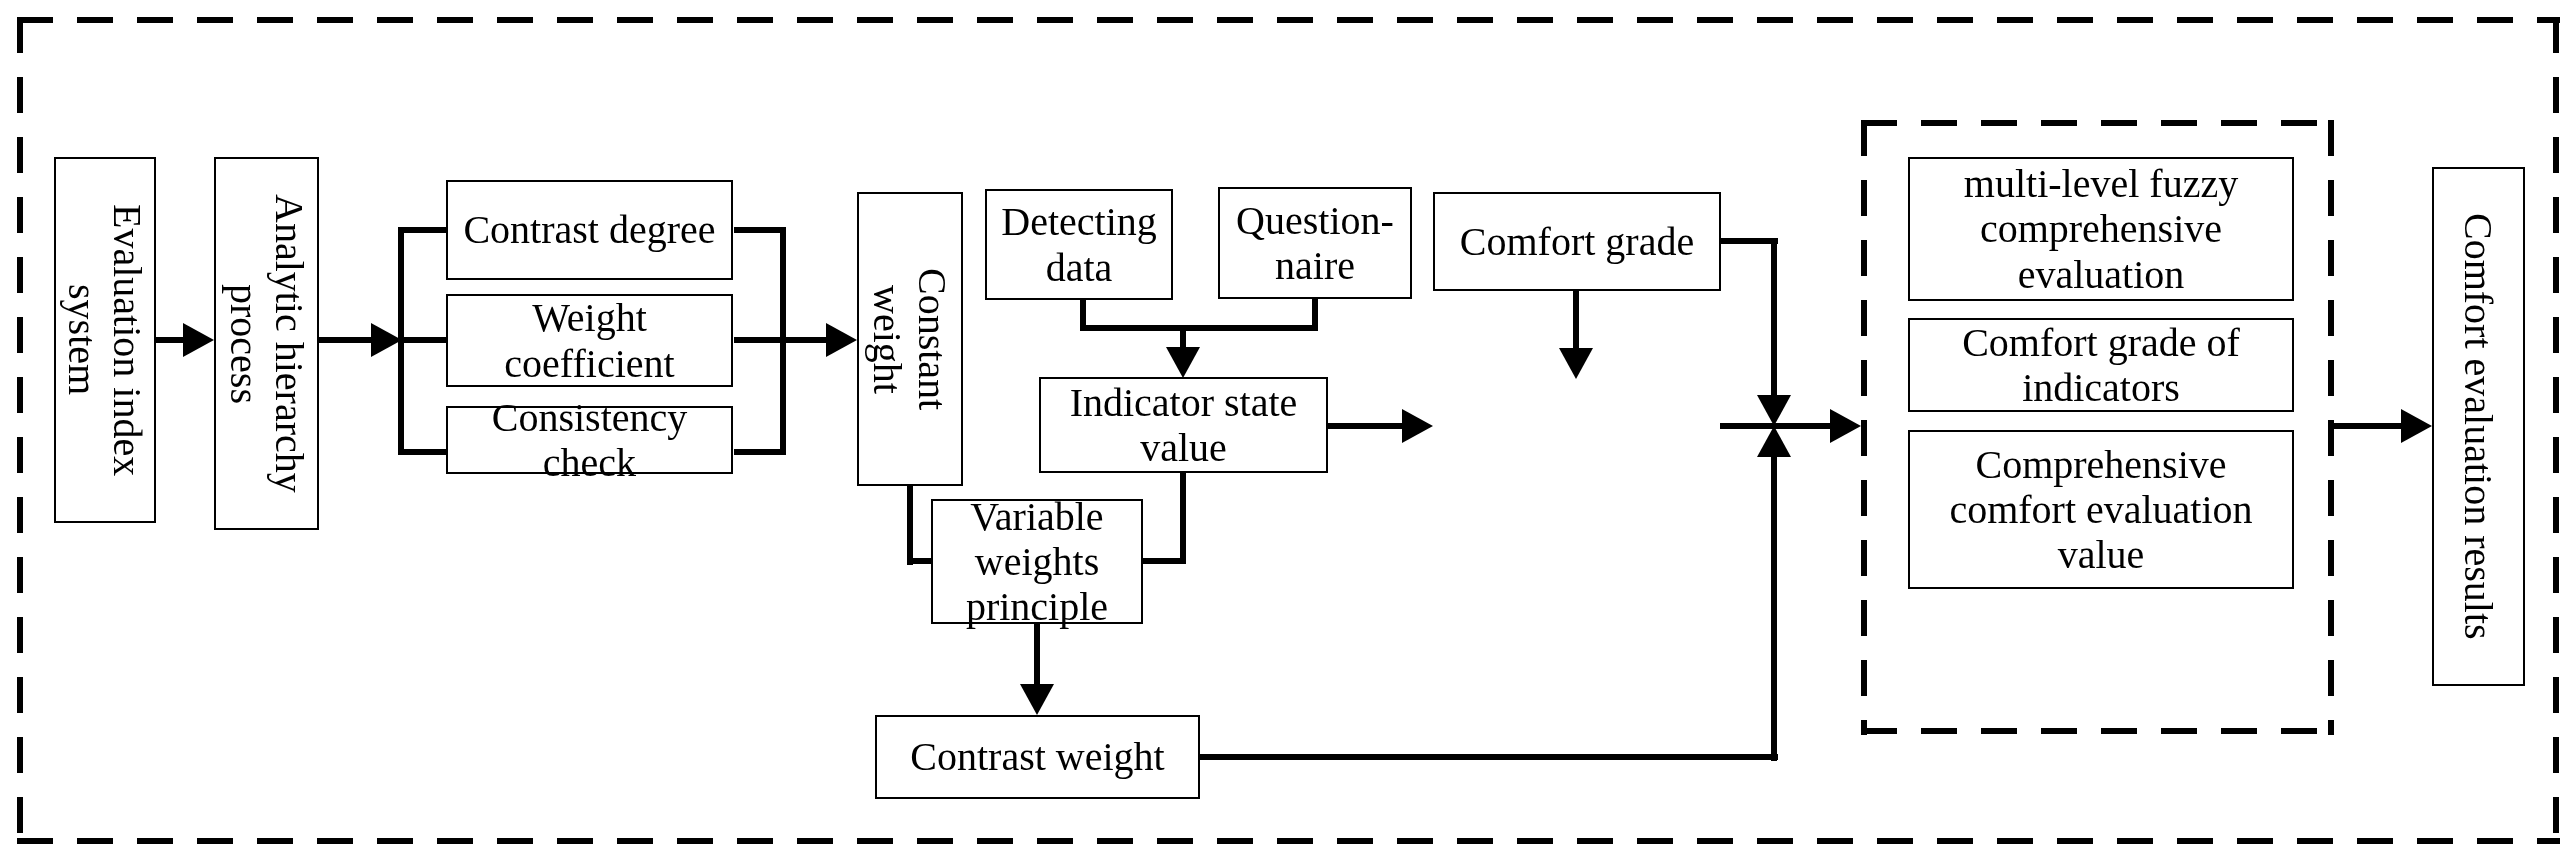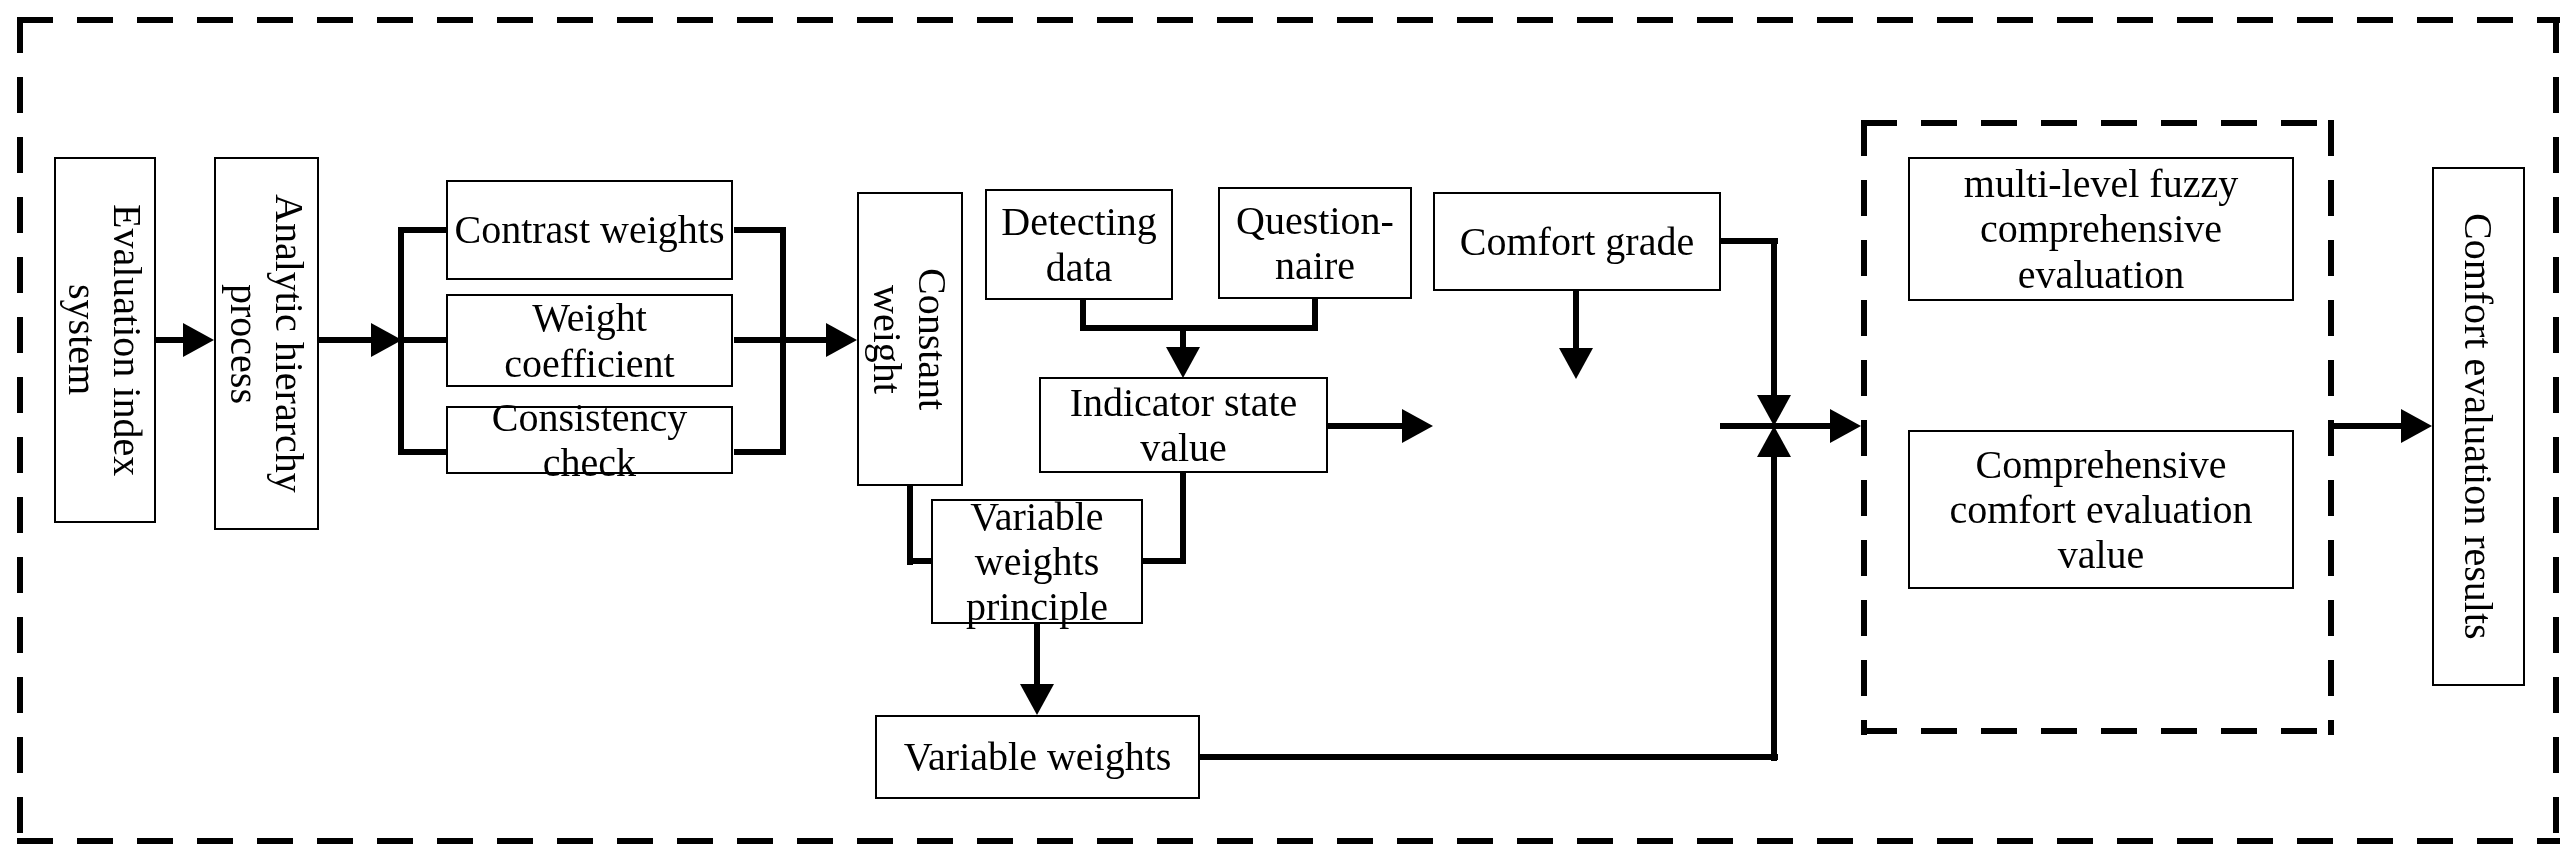--- a/index.html
+++ b/index.html
@@ -131,21 +131,21 @@
 
   <div class="hl" style="left:2334px;top:423px;width:67px"></div>
   <div class="ah ah-r" style="left:2401px;top:409px"></div>
 
   <div class="box vertical" style="left:54px;top:157px;width:102px;height:366px">Evaluation index
 system</div>
 
   <div class="box vertical" style="left:214px;top:157px;width:105px;height:373px">Analytic hierarchy
 process</div>
 
-  <div class="box" style="left:446px;top:180px;width:287px;height:100px">Contrast weights</div>
+  <div class="box" style="left:446px;top:180px;width:287px;height:100px">Contrast degree</div>
 
   <div class="box" style="left:446px;top:294px;width:287px;height:93px">Weight
 coefficient</div>
 
   <div class="box" style="left:446px;top:406px;width:287px;height:68px">Consistency
 check</div>
 
   <div class="box vertical" style="left:857px;top:192px;width:106px;height:294px">Constant
 weight</div>
 
@@ -158,26 +158,28 @@
   <div class="box" style="left:1433px;top:192px;width:288px;height:99px">Comfort grade</div>
 
   <div class="box" style="left:1039px;top:377px;width:289px;height:96px">Indicator state
 value</div>
 
 
   <div class="box" style="left:931px;top:499px;width:212px;height:125px">Variable
 weights
 principle</div>
 
-  <div class="box" style="left:875px;top:715px;width:325px;height:84px">Variable weights</div>
+  <div class="box" style="left:875px;top:715px;width:325px;height:84px">Contrast weight</div>
 
   <div class="box" style="left:1908px;top:157px;width:386px;height:144px">multi-level fuzzy
 comprehensive
 evaluation</div>
 
+  <div class="box" style="left:1908px;top:318px;width:386px;height:94px">Comfort grade of
+indicators</div>
 
   <div class="box" style="left:1908px;top:430px;width:386px;height:159px">Comprehensive
 comfort evaluation
 value</div>
 
 
   <div class="box vertical" style="left:2432px;top:167px;width:93px;height:519px">Comfort evaluation results</div>
 
 </div>
 

